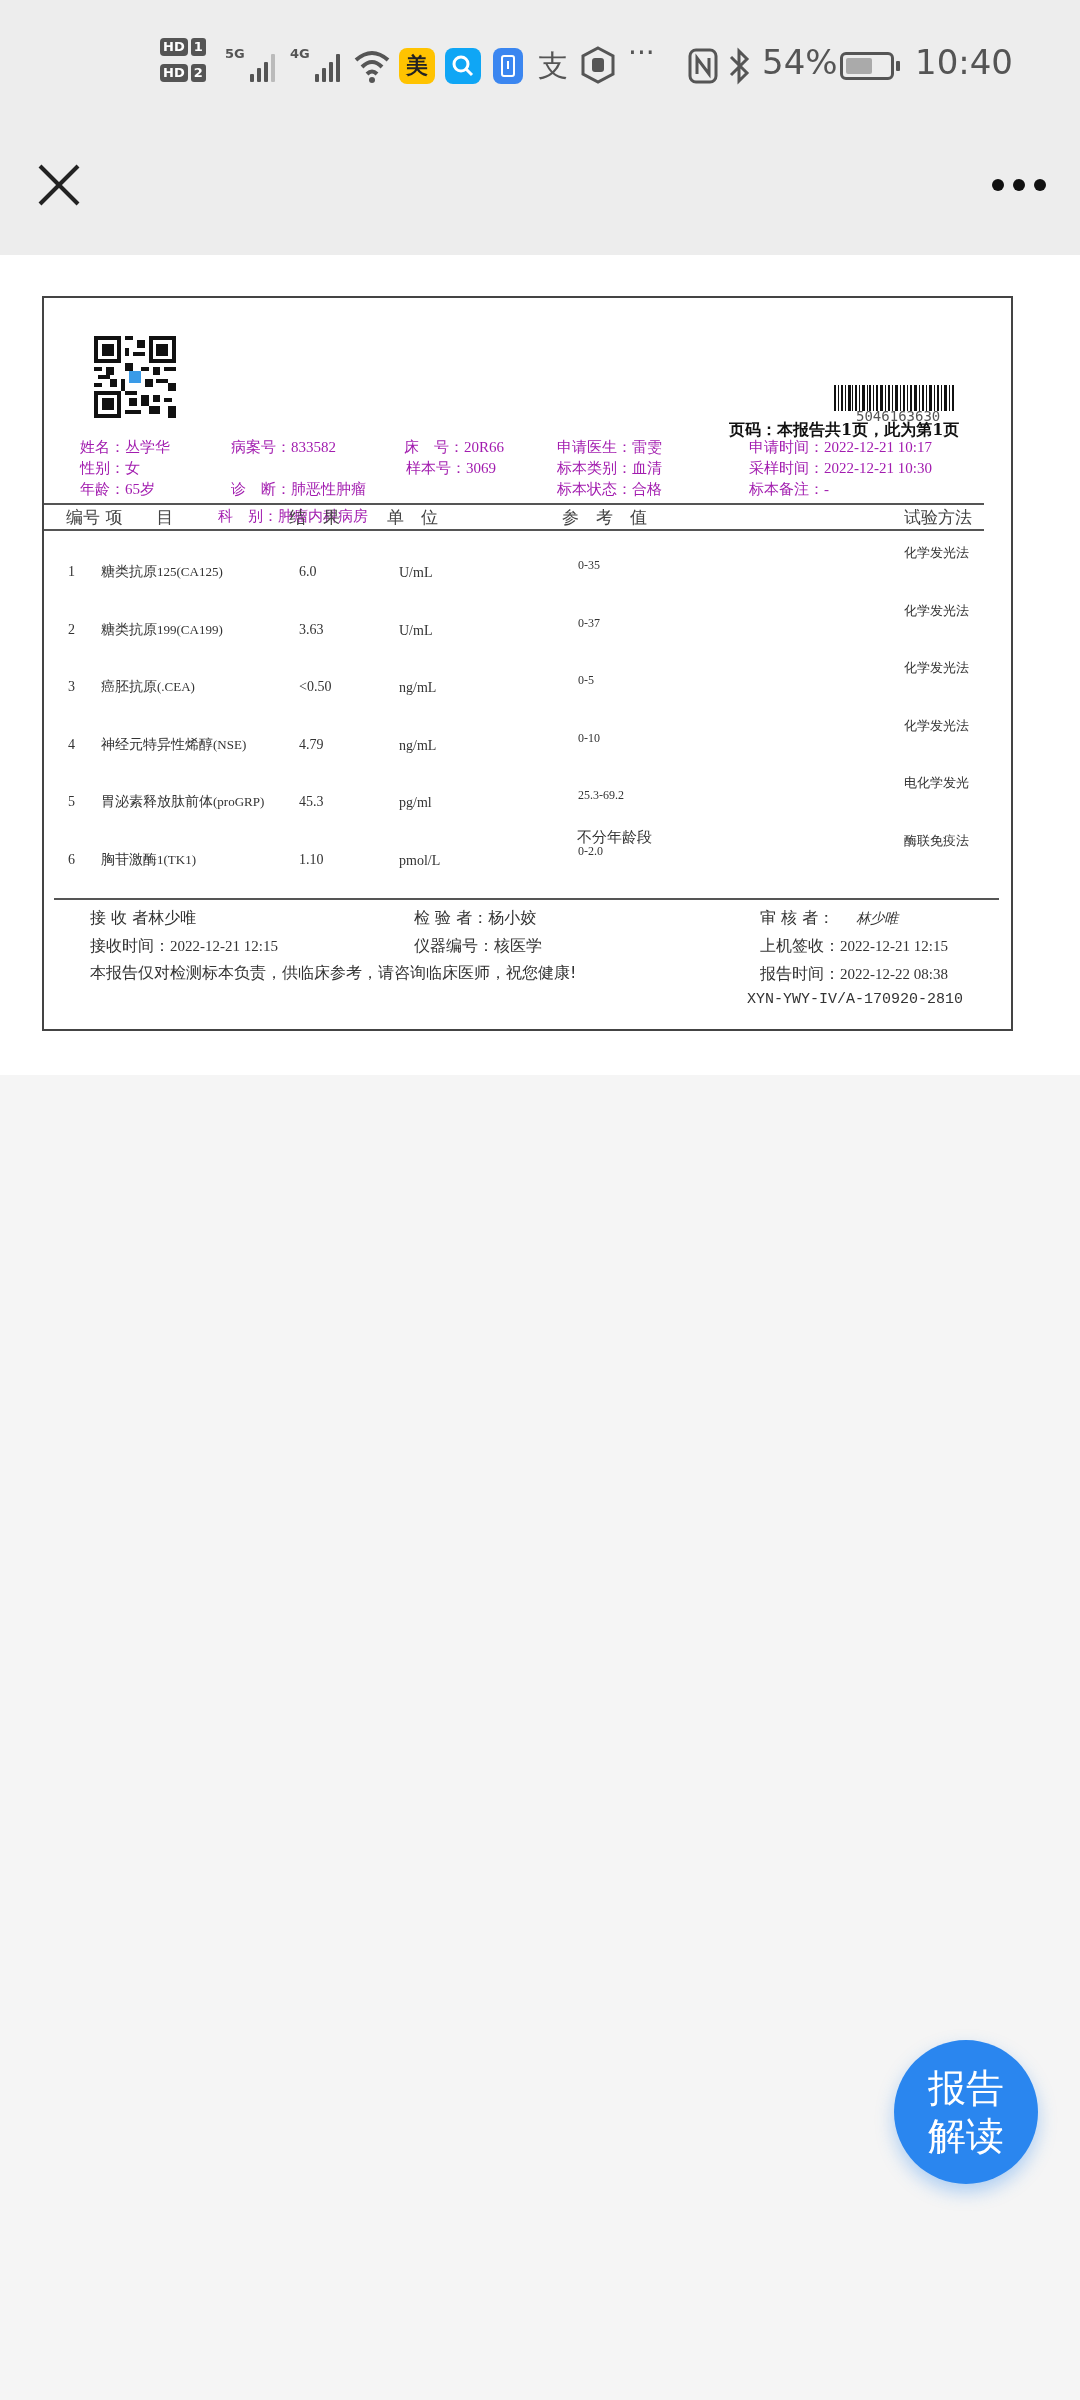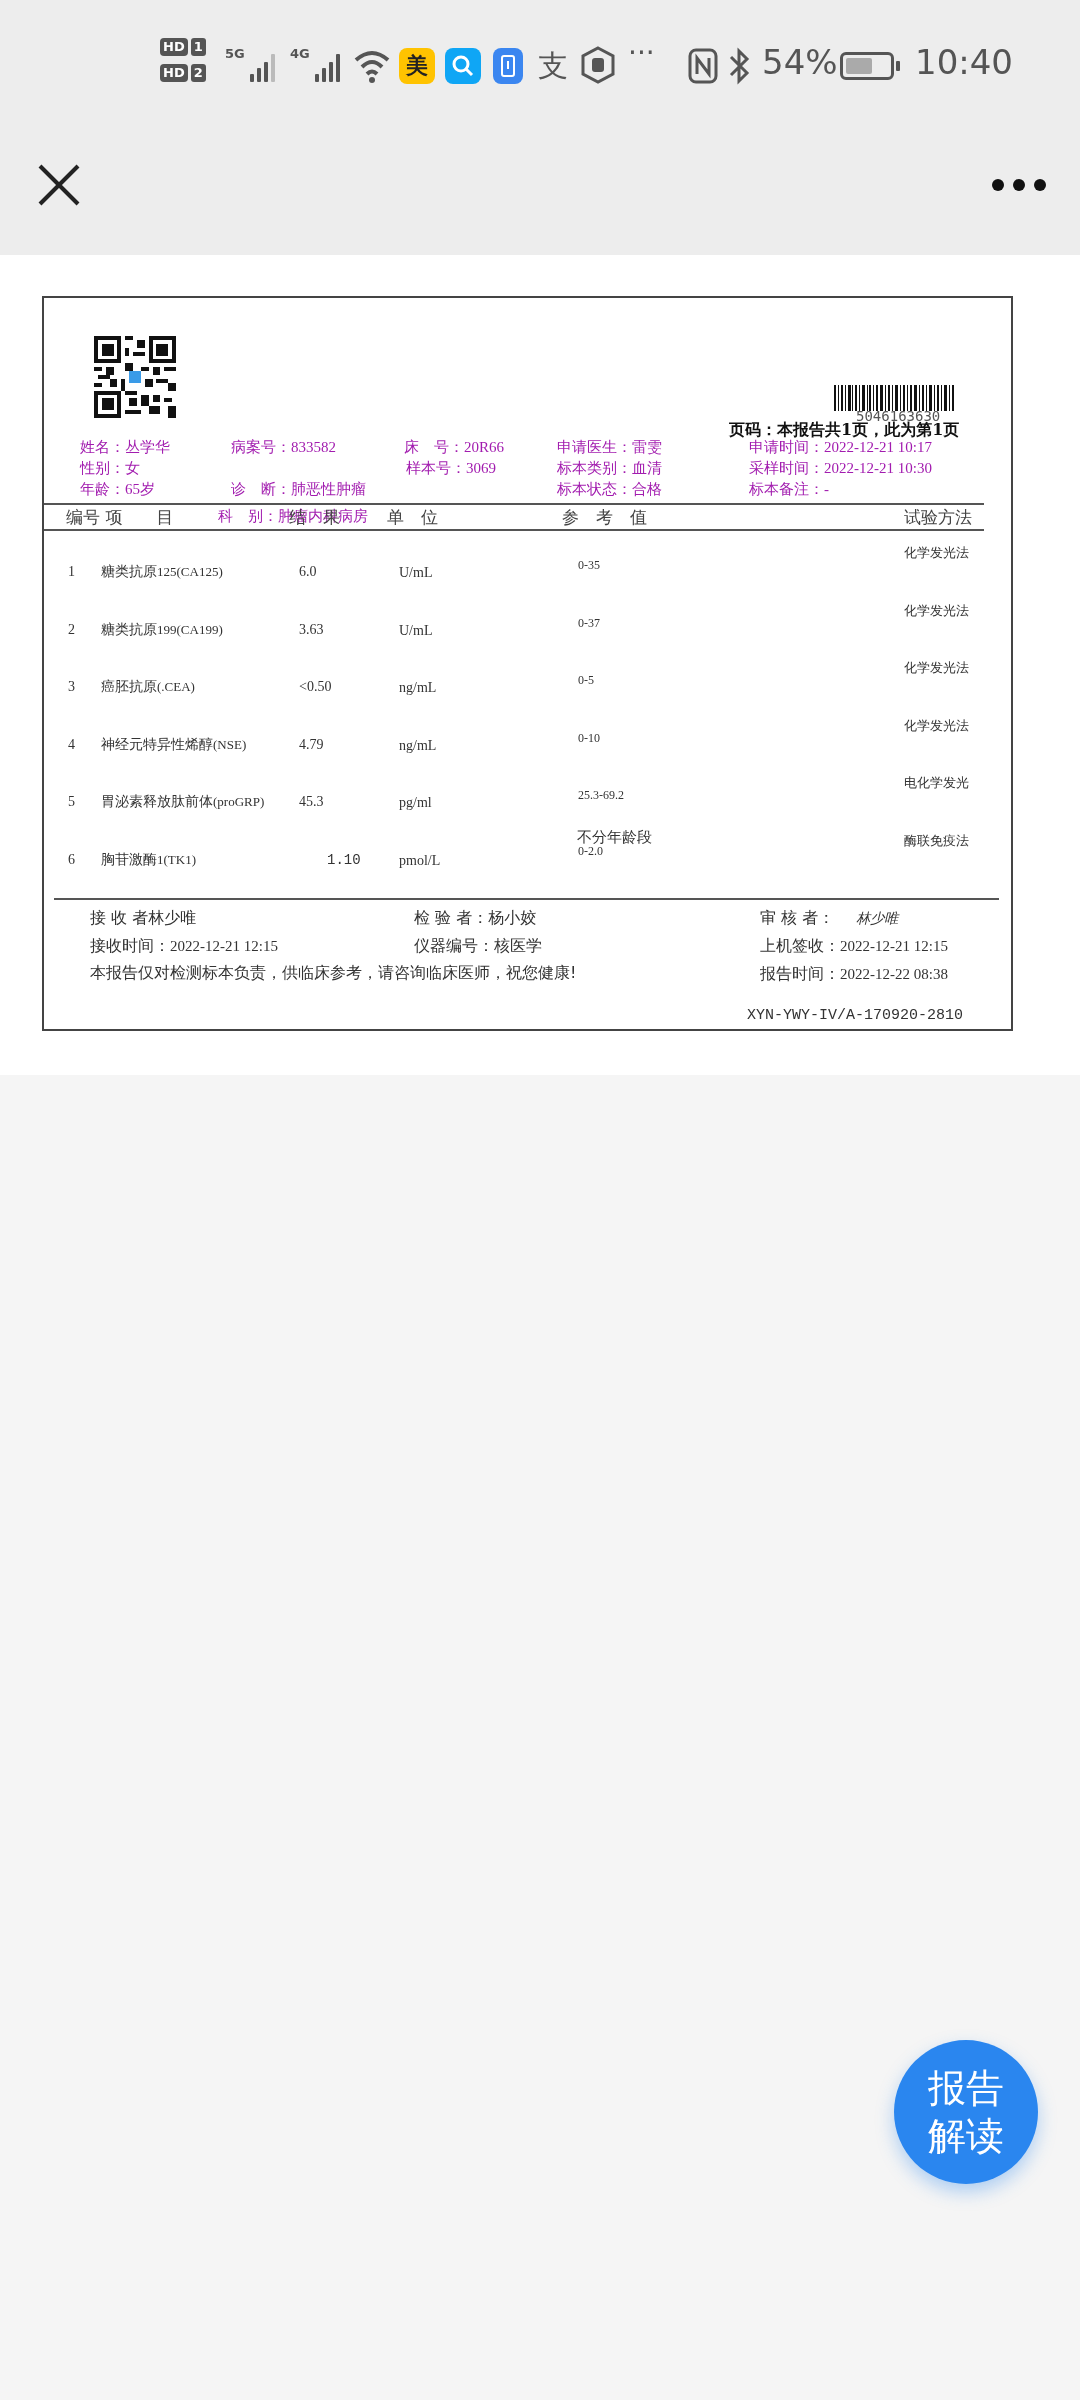--- a/index.html
+++ b/index.html
@@ -61,21 +61,21 @@
   .info .v { font-family: "Liberation Serif", serif; font-size: 15px; }
   .hline { position: absolute; height: 0; border-top: 2px solid #555; }
   .th { position: absolute; top: 208px; font-size: 17px; color: #444; font-family: "DejaVu Sans", sans-serif; white-space: nowrap; }
   .row { position: absolute; left: 0; width: 100%; height: 57px; }
   .cell { position: absolute; white-space: nowrap; font-size: 14px; color: #333; }
   .cell.cn { font-family: "DejaVu Sans", sans-serif; font-size: 14px; }
   .cell .en { font-family: "Liberation Serif", serif; font-size: 13px; }
   .foot { position: absolute; font-size: 16px; color: #333; white-space: nowrap; font-family: "DejaVu Sans", sans-serif; }
   .foot .v { font-family: "Liberation Serif", serif; font-size: 15px; }
   .sig { font-family: "DejaVu Serif", serif; font-size: 14px; font-style: italic; margin-left: 22px; }
-  .docno { position: absolute; left: 703px; top: 693px; font-size: 15px; font-family: "Liberation Mono", "DejaVu Sans Mono", monospace; color: #333; margin-top: 16px; }
+  .docno { position: absolute; left: 703px; top: 693px; font-size: 15px; font-family: "Liberation Mono", "DejaVu Sans Mono", monospace; color: #333; }
   
   .fab {
     position: absolute; left: 894px; top: 2040px; width: 144px; height: 144px;
     border-radius: 50%; background: #2a86ef;
     box-shadow: 0 8px 18px rgba(42,134,239,0.35);
     display: flex; flex-direction: column; align-items: center; justify-content: center;
     color: #fff; font-size: 38px; line-height: 48px; cursor: pointer;
     font-family: "DejaVu Sans", sans-serif;
   }
 </style>
@@ -316,21 +316,21 @@
           <span class="cell" style="left:24px;top:18px;font-family:'Liberation Serif',serif;">5</span>
           <span class="cell cn" style="left:57px;top:17px;"><span>胃泌素释放肽前体</span><span class="en">(proGRP)</span></span>
           <span class="cell" style="left:255px;top:18px;font-family:'Liberation Serif',serif;">45.3</span>
           <span class="cell" style="left:355px;top:19px;font-family:'Liberation Serif',serif;">pg/ml</span>
           <span class="cell" style="left:534px;top:12px;font-family:'Liberation Serif',serif;font-size:12px;">25.3-69.2</span>
           <span class="cell cn" style="left:860px;top:-2px;font-size:13px;">电化学发光</span>
         </div>
         <div class="row" style="top: 535.5px;">
           <span class="cell" style="left:24px;top:18px;font-family:'Liberation Serif',serif;">6</span>
           <span class="cell cn" style="left:57px;top:17px;"><span>胸苷激酶</span><span class="en">1(TK1)</span></span>
-          <span class="cell" style="left:255px;top:18px;font-family:Liberation Mono, monospace;margin-left:28px;">1.10</span>
+          <span class="cell" style="left:255px;top:18px;font-family:Liberation Serif, serif;">1.10</span>
           <span class="cell" style="left:355px;top:19px;font-family:'Liberation Serif',serif;">pmol/L</span>
           <span class="cell cn" style="left:533px;top:-6px;font-size:15px;">不分年龄段</span>
           <span class="cell" style="left:534px;top:10px;font-family:'Liberation Serif',serif;font-size:12px;">0-2.0</span>
           <span class="cell cn" style="left:860px;top:-2px;font-size:13px;">酶联免疫法</span>
         </div>
       </div>
 
     <div class="hline" style="left:10px;width:945px;top:600px;"></div>
 
     <div class="foot" style="left:46px;top:610px;"><span>接 收 者</span><span>林少唯</span></div>

